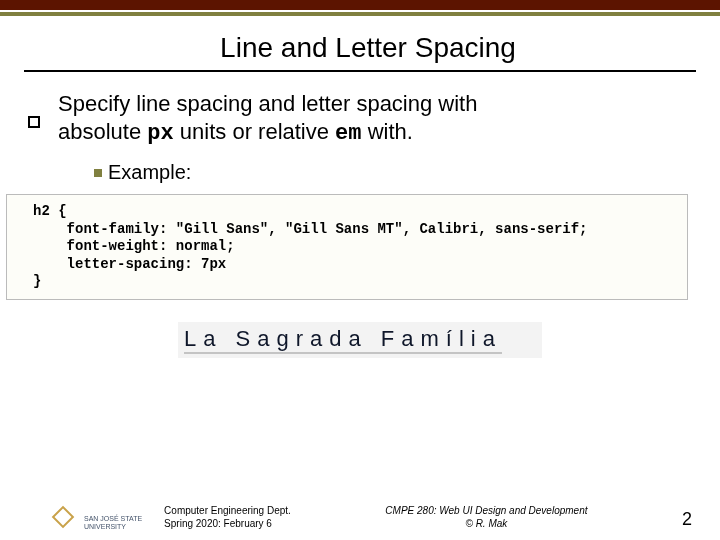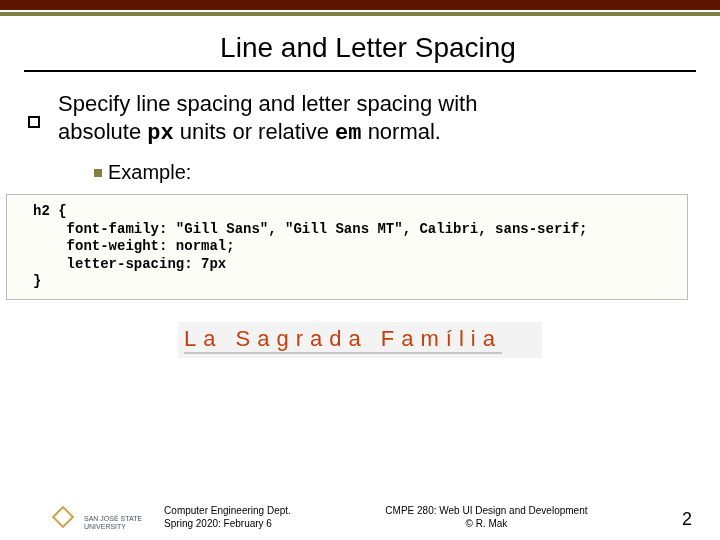--- a/index.html
+++ b/index.html
@@ -55,21 +55,21 @@
     margin: 22px auto 0 auto;
     width: 364px;
     background: #f3f3f3;
     padding: 4px 6px 6px 6px;
     text-align: left;
   }
   .render-text {
     font-family: Arial, sans-serif;
     font-size: 22px;
     letter-spacing: 7px;
-    color: #c2410c;
+    color: #0f172a;
     white-space: nowrap;
     border-bottom: 2px solid #c4c4c4;
     padding-bottom: 1px;
   }
   .footer {
     position: absolute;
     left: 0; right: 0; bottom: 10px;
     display: flex;
     align-items: flex-end;
     padding: 0 28px 0 52px;
@@ -88,40 +88,40 @@
     transform: rotate(45deg);
     left: 3px; top: 3px;
   }
   .uni {
     font-size: 7px;
     color: #44536a;
     line-height: 1.05;
     margin-right: 22px;
   }
   .f-left { line-height: 1.3; }
-  .f-center { flex: 1; text-align: center; line-height: 1.3; }
+  .f-center { flex: 1; text-align: center; line-height: 1.3; font-style: italic; }
   .f-page { font-size: 18px; margin-left: auto; }
 </style>
 </head>
 <body>
 
 <div class="topbar">
   <div class="bar1"></div>
   <div class="bar2"></div>
 </div>
 
 <div class="title">Line and Letter Spacing</div>
 <div class="title-underline"></div>
 
 <div class="content">
   <div class="row1">
     <div class="bullet-sq"></div>
     <div class="maintext">
       <span>Specify line spacing and letter spacing with</span><br>
-      <span>absolute </span><span class="mono">px</span><span> units or relative </span><span class="mono">em</span><span> normal.</span>
+      <span>absolute </span><span class="mono">px</span><span> units or relative </span><span class="mono">em</span><span> with.</span>
     </div>
   </div>
 
   <div class="row2">
     <div class="bullet-small"></div>
     <div class="example-label">Example:</div>
   </div>
 </div>
 
 <div class="codebox">h2 {

